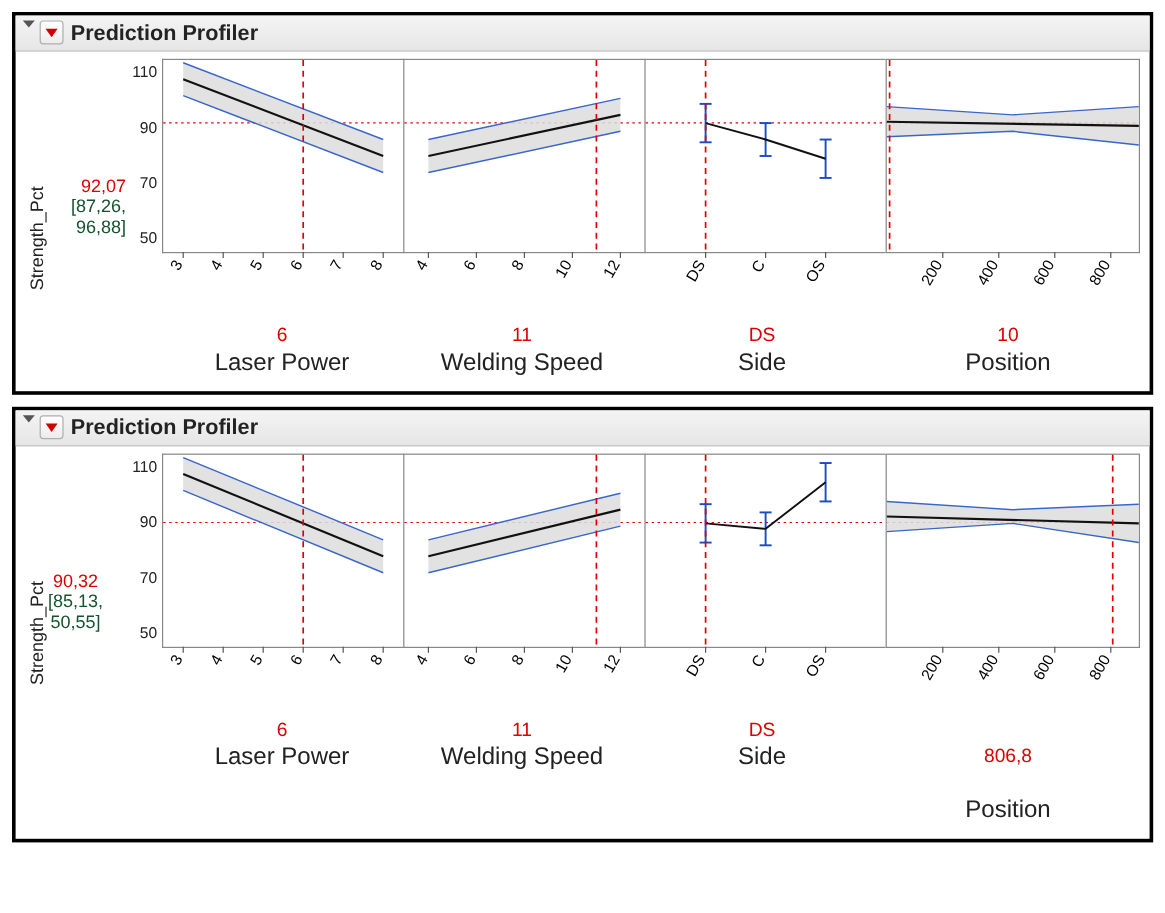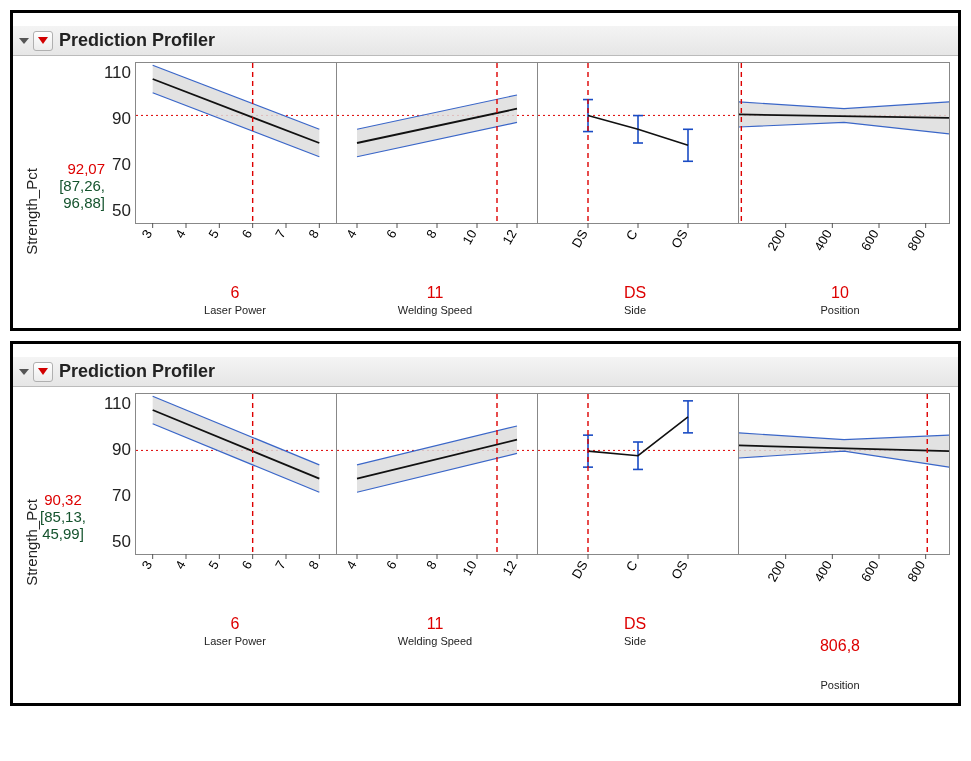--- a/index.html
+++ b/index.html
@@ -10,26 +10,24 @@
     background: #fff;
     color: #222;
   }
   .profiler-panel {
     border: 3px solid #000;
     margin-bottom: 10px;
     background: #fff;
   }
   .panel-header {
     display: flex;
-    align-items: center;
     background: linear-gradient(#f4f4f4,#e6e6e6);
     border-bottom: 1px solid #bbb;
     padding: 4px 6px;
     gap: 4px;
-    margin-top: 13px;
   }
   .disclosure {
     width: 0; height: 0;
     border-top: 6px solid #555;
     border-left: 5px solid transparent;
     border-right: 5px solid transparent;
     cursor: pointer;
   }
   .redtri-wrap {
     width: 18px;
@@ -98,29 +96,29 @@
     display: flex;
     margin-top: 2px;
   }
   .axis-col {
     display: flex;
     flex-direction: column;
     align-items: center;
     gap: 2px;
   }
   .setval { color: #d00; font-size: 16px; }
-  .factorname { color: #222; font-size: 11px; text-align:right; }
+  .factorname { color: #222; font-size: 20px; text-align:right; }
   .yaxis-col {
     width: 36px;
     position: relative;
   }
   .yaxis-tick {
     position: absolute;
     right: 4px;
-    font-size: 17px;
+    font-size: 13px;
     transform: translateY(-50%);
   }
 </style>
 </head>
 <body>
 
 <div id="root">
     <div class="profiler-panel">
       <div class="panel-header">
     <span class="disclosure"></span>
@@ -259,21 +257,21 @@
     <span class="redtri-wrap">
           <span class="redtri"></span>
         </span>
     <span class="panel-title">Prediction Profiler</span>
   </div>
       <div class="profiler-body">
         <div class="ylabel-col">
     <div class="ylabel-rot">Strength_Pct</div>
     <div style="position:relative; top:20px; text-align:center;">
       <div class="pred-val">90,32</div>
-      <div class="ci-val">[85,13, 45,99]</div>
+      <div class="ci-val">[85,13, 50,55]</div>
     </div>
   </div>
         <div class="yaxis-col" style="height: 160px;">
           <div class="yaxis-tick" style="top: 148.571px;">50</div>
           <div class="yaxis-tick" style="top: 102.857px;">70</div>
           <div class="yaxis-tick" style="top: 57.1429px;">90</div>
           <div class="yaxis-tick" style="top: 11.4286px;">110</div>
         </div>
         <div class="plots-row">
           <div class="plots-top">

